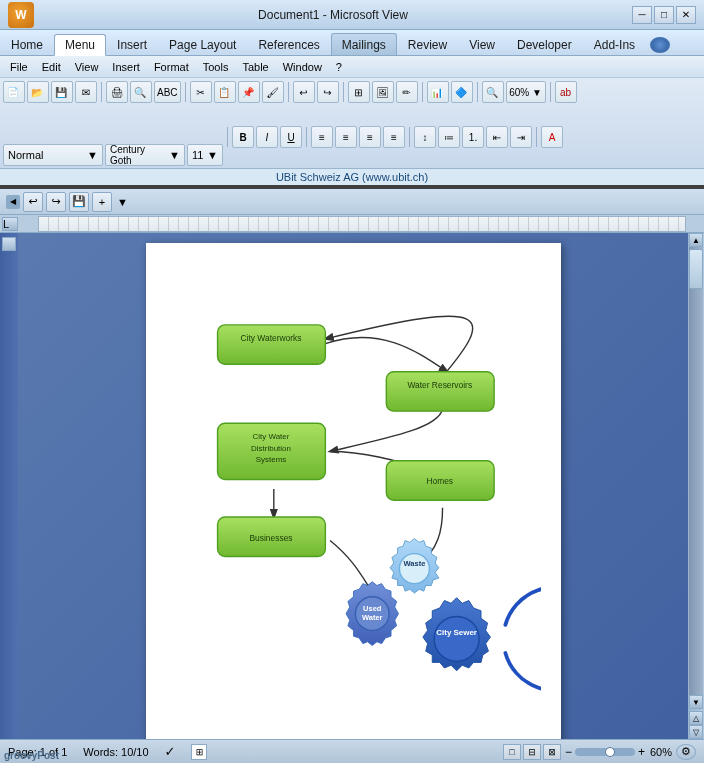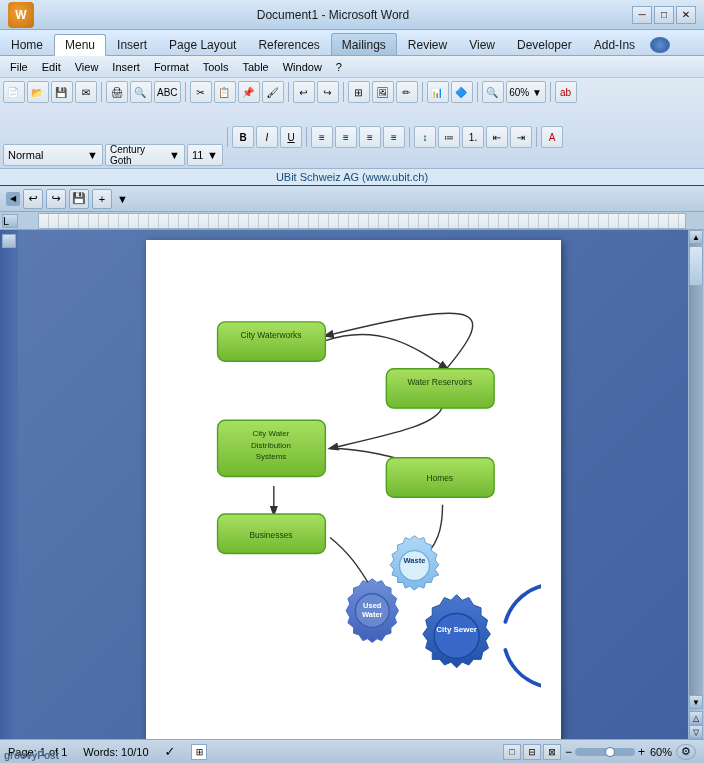--- a/index.html
+++ b/index.html
@@ -121,21 +121,21 @@
     .style-box { width: 100px; }
     .font-box { width: 80px; }
     .size-box { width: 36px; }
 
     
     .format-notice {
       background: #d8e8f5;
       text-align: center;
       font-size: 11px;
       padding: 2px;
-      border-bottom: 1px solid #404040;
+      border-bottom: 4px solid #404040;
       color: #1a4a7a;
     }
 
     
     .quick-access {
       background: linear-gradient(to bottom, #d0e0f0, #b8cce0);
       height: 26px;
       display: flex; align-items: center;
       padding: 0 6px;
       gap: 3px;
@@ -298,21 +298,21 @@
 <body>
 
 <div class="app-container">
 
   <div class="title-bar">
     <div class="title-bar-left">
       <div class="office-logo">
         <span>W</span>
       </div>
     </div>
-    <div class="title-bar-text">Document1 - Microsoft Word</div>
+    <div class="title-bar-text">Document1 - Microsoft View</div>
     <div class="title-bar-buttons">
       <div class="title-btn">─</div>
       <div class="title-btn">□</div>
       <div class="title-btn">✕</div>
     </div>
   </div>
 
   <div class="ribbon-tabs">
     <div class="ribbon-tab">Home</div>
     <div class="ribbon-tab active">Menu</div>

